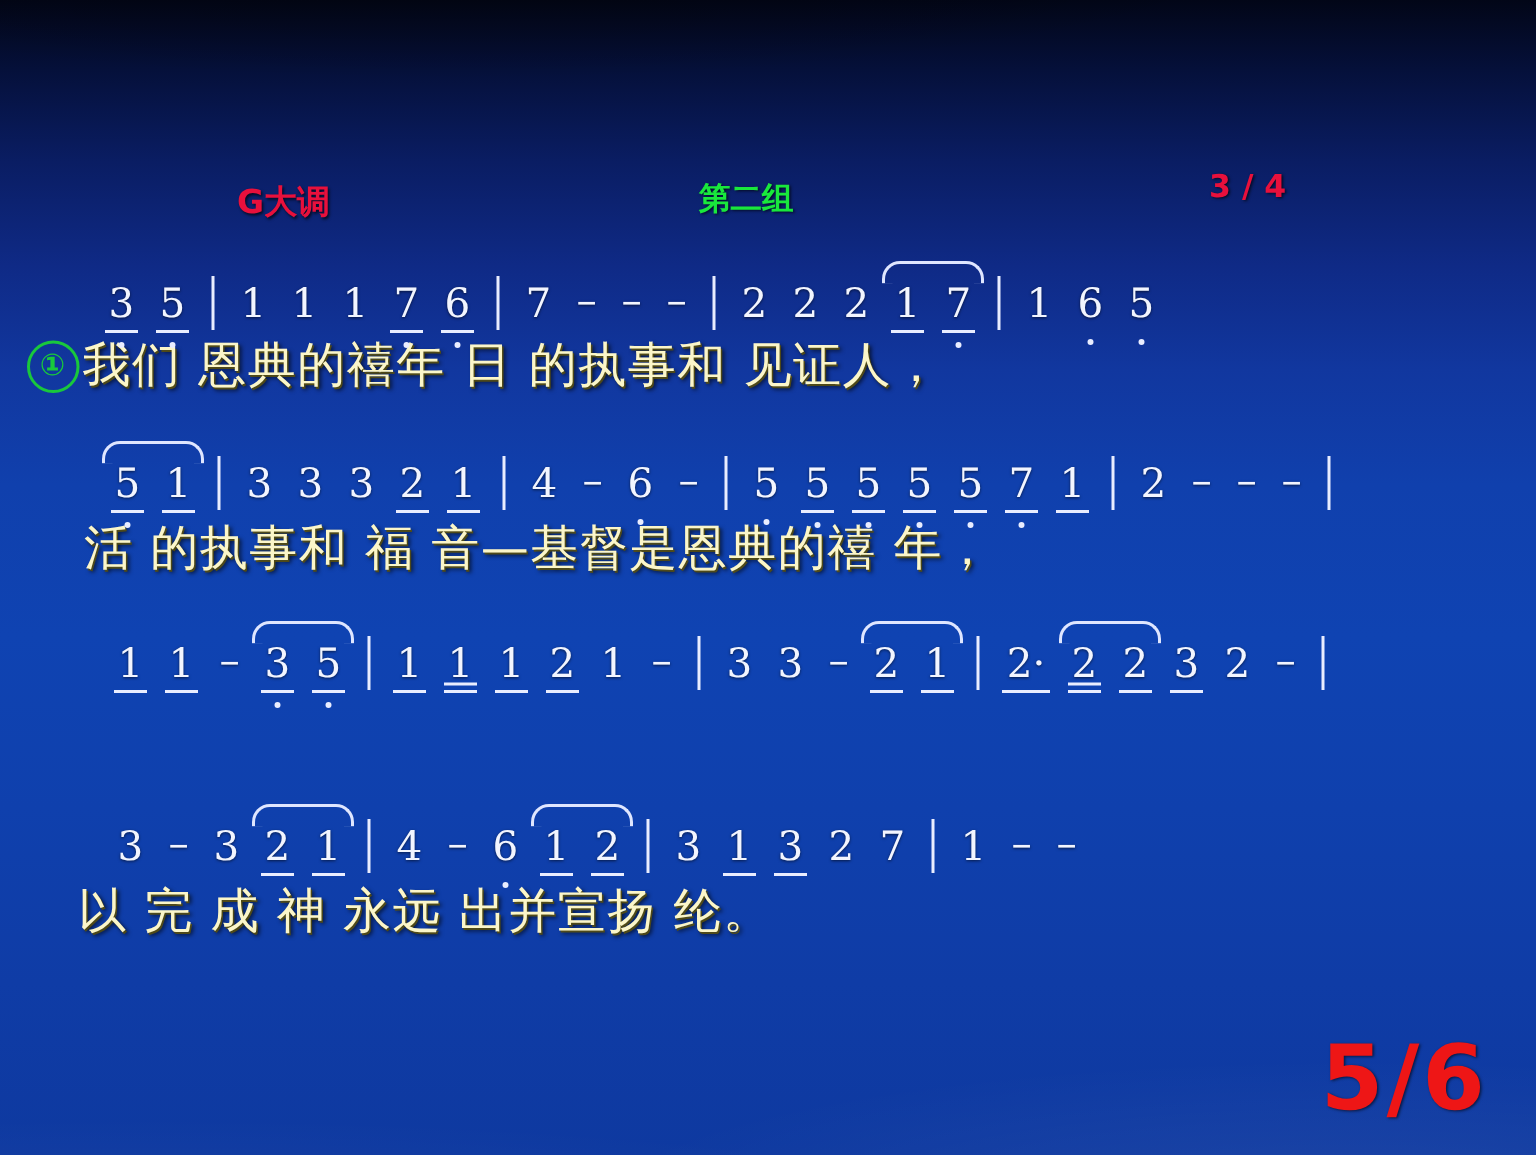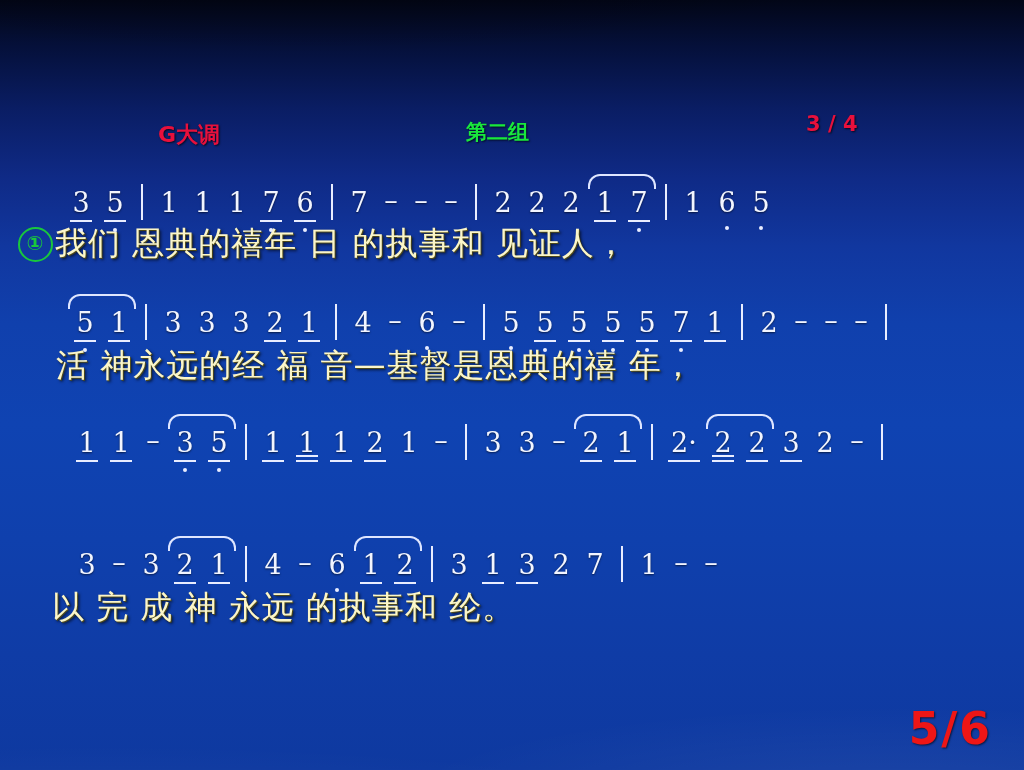--- a/index.html
+++ b/index.html
@@ -176,21 +176,21 @@
     margin-right: 2px;
     vertical-align: 4px;
     text-shadow: none;
   }
 
   
   #page-number {
     position: absolute;
     right: 32px; bottom: 16px;
     color: #ee1616;
-    font-size: 44px;
+    font-size: 60px;
     font-weight: bold;
     letter-spacing: 2px;
     text-shadow: 1px 1px 2px rgba(0,0,0,0.6);
   }
 </style>
 </head>
 <body>
 
 <div id="slide">
 
@@ -254,21 +254,21 @@
         <span class="n u1" style="min-width: 26px; margin: 0px 4px;">5<span class="dot-below under-beam"></span></span>
         <span class="n u1" style="min-width: 26px; margin: 0px 4px;">7<span class="dot-below under-beam"></span></span>
         <span class="n u1" style="min-width: 26px; margin: 0px 4px;">1</span>
         <span class="bar"></span>
         <span class="n" style="min-width: 26px; margin: 0px 4px;">2</span>
         <span class="dash" style="width: 30px;">–</span>
         <span class="dash" style="width: 30px;">–</span>
         <span class="dash" style="width: 30px;">–</span>
         <span class="bar"></span>
       </div>
-    <div class="lyrics-row" style="padding-left:56px; margin-top:-2px;">活   神永远的经  福  音—基督是恩典的禧 年，</div>
+    <div class="lyrics-row" style="padding-left:56px; margin-top:-2px;">活   的执事和  福  音—基督是恩典的禧 年，</div>
   </div>
 
   <div class="system" style="top:418px;">
     <div class="notes-row" id="notes-3" style="padding-left:70px;">
         <span class="n u1" style="min-width: 26px; margin: 0px 4px;">1</span>
         <span class="n u1" style="min-width: 26px; margin: 0px 4px;">1</span>
         <span class="dash" style="width: 30px;">–</span>
         <span class="slur-wrap"><span class="slur"></span><span class="n u1" style="min-width: 26px; margin: 0px 4px;">3<span class="dot-below under-beam"></span></span><span class="n u1" style="min-width: 26px; margin: 0px 4px;">5<span class="dot-below under-beam"></span></span></span>
         <span class="bar"></span>
         <span class="n u1" style="min-width: 26px; margin: 0px 4px;">1</span>
@@ -307,17 +307,17 @@
         <span class="n" style="min-width: 26px; margin: 0px 4px;">3</span>
         <span class="n u1" style="min-width: 26px; margin: 0px 4px;">1</span>
         <span class="n u1" style="min-width: 26px; margin: 0px 4px;">3</span>
         <span class="n" style="min-width: 26px; margin: 0px 4px;">2</span>
         <span class="n" style="min-width: 26px; margin: 0px 4px;">7</span>
         <span class="bar"></span>
         <span class="n" style="min-width: 26px; margin: 0px 4px;">1</span>
         <span class="dash" style="width: 30px;">–</span>
         <span class="dash" style="width: 30px;">–</span>
       </div>
-    <div class="lyrics-row" style="padding-left:52px; margin-top:-2px;">以 完 成  神 永远   的执事和 纶。</div>
+    <div class="lyrics-row" style="padding-left:52px; margin-top:-2px;">以 完 成  神 永远   出并宣扬 纶。</div>
   </div>
 
   <div id="page-number">5/6</div>
 </div>
 
 </body></html>

